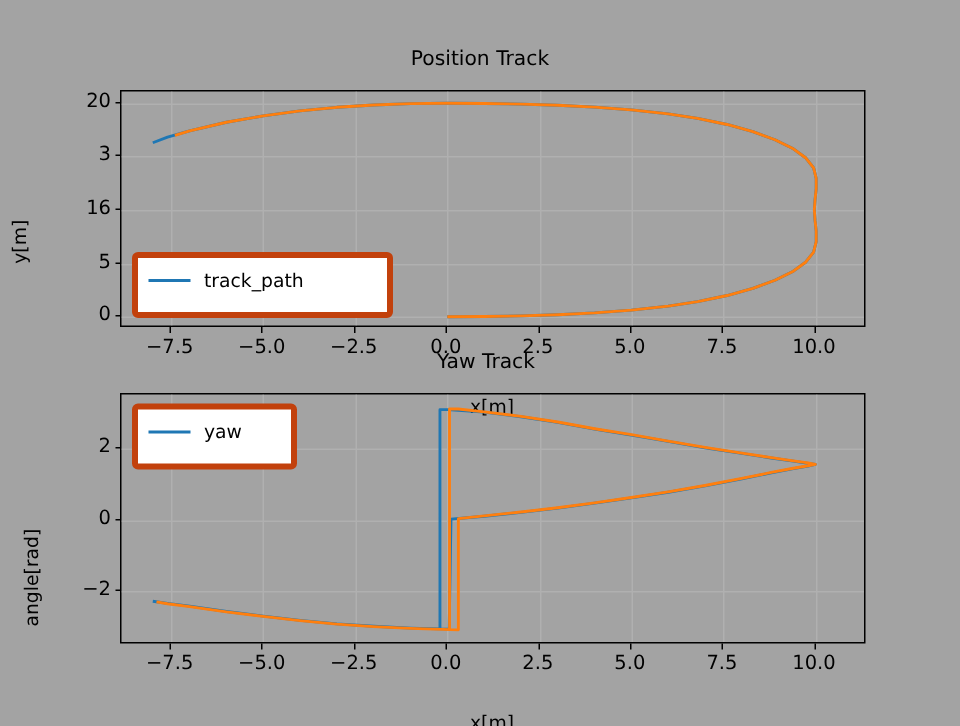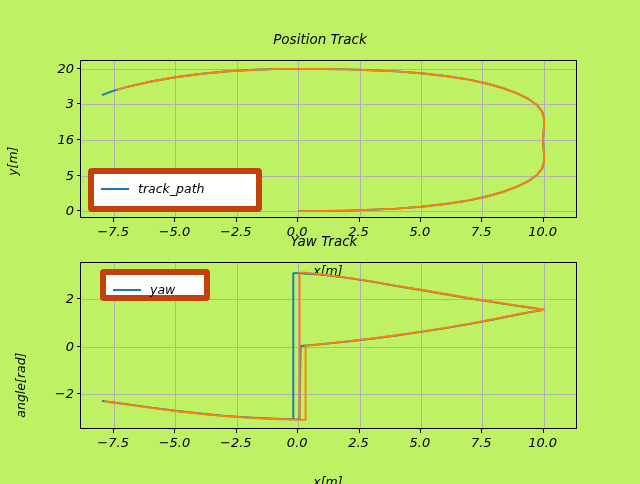--- a/index.html
+++ b/index.html
@@ -1,18 +1,18 @@
 <!DOCTYPE html>
 <html><head>
 <meta charset="utf-8">
 <style>
   html,body{margin:0;padding:0;}
   body{width:640px;height:484px;background:#ffffff;
        font-family:"DejaVu Sans","Liberation Sans",sans-serif;overflow:hidden;}
-  #figure{position:relative;width:640px;height:484px;background:#bef264;font-style:italic;}
+  #figure{position:relative;width:640px;height:484px;background:#a3a3a3;}
 
   .axes{position:absolute;box-sizing:border-box;border:1px solid #000000;background:transparent;}
   .plotclip{position:absolute;inset:0;overflow:hidden;}
   .grid-line{position:absolute;background:#b0b0b0;}
   .grid-line.v{width:1px;top:0;bottom:0;}
   .grid-line.h{height:1px;left:0;right:0;}
 
   .tick-mark{position:absolute;background:#000000;}
   .tick-mark.x{width:1px;height:3.5px;}
   .tick-mark.y{height:1px;width:3.5px;}
@@ -21,21 +21,21 @@
   .ticklabel.x{transform:translateX(-50%);top:0;}
   .ticklabel.y{transform:translateY(-50%);text-align:right;right:0;}
 
   .axtitle{position:absolute;font-size:13.5px;color:#000000;white-space:nowrap;
            transform:translateX(-50%);}
   .axlabel-x{position:absolute;font-size:12.5px;color:#000000;white-space:nowrap;
              transform:translateX(-50%);margin-top:15px;}
   .axlabel-y{position:absolute;font-size:12.5px;color:#000000;white-space:nowrap;
              transform-origin:center center;}
 
-  .legend{position:absolute;background:#ffffff;border:6px solid #c2410c;border-radius:4px;
+  .legend{position:absolute;background:#ffffff;border:4px solid #c2410c;border-radius:4px;
           padding:5px 8px 5px 7px;box-sizing:border-box;}
   .legend-row{display:flex;align-items:center;height:20px;}
   .legend-swatch{width:28px;height:0;border-top:2.2px solid #000;margin-right:9px;flex:0 0 28px;}
   .legend-text{font-size:12.5px;color:#000000;white-space:nowrap;line-height:1;}
 
   svg.curve{position:absolute;left:0;top:0;overflow:visible;}
   svg.curve path{fill:none;stroke-linecap:butt;stroke-linejoin:round;}
 </style>
 </head>
 <body>
@@ -96,21 +96,21 @@
           <path d="M212.30 156.42 L212.30 10.11 L217.21 10.11 L241.75 11.76 L266.29 14.82 L290.84 18.58 L315.38 23.05 L339.92 27.05 L364.47 31.28 L389.01 35.52 L413.55 39.28 L433.19 42.34 L447.91 44.45 L457.73 45.87 L462.64 46.57 L457.73 47.75 L447.91 49.39 L433.19 52.22 L413.55 56.22 L389.01 60.92 L364.47 65.15 L339.92 68.92 L315.38 72.45 L290.84 75.74 L266.29 78.56 L241.75 81.15 L219.66 83.03 L218.43 156.42 L192.66 155.71 L168.12 154.53 L143.58 152.89 L119.03 150.54 L94.49 147.71 L69.95 144.65 L45.40 141.13 L30.68 139.25 L20.86 137.83" stroke="#1f77b4" stroke-width="1.9"></path>
           <path d="M218.68 156.89 L218.68 9.64 L224.57 9.64 L241.75 11.53 L266.29 14.58 L290.84 18.35 L315.38 22.82 L339.92 26.81 L364.47 31.05 L389.01 35.28 L413.55 39.05 L433.19 42.10 L447.91 44.22 L457.73 45.63 L462.64 46.57 L457.73 47.51 L447.91 49.16 L433.19 51.98 L413.55 55.98 L389.01 60.68 L364.47 64.92 L339.92 68.68 L315.38 72.21 L290.84 75.50 L266.29 78.33 L241.75 80.91 L224.57 82.79 L224.57 156.89 L192.66 155.95 L168.12 154.77 L143.58 153.12 L119.03 150.77 L94.49 147.95 L69.95 144.89 L45.40 141.36 L30.68 139.48 L23.32 138.30" stroke="#ff7f0e" stroke-width="1.9"></path>
         </svg>
       </div>
   </div>
 
   <div class="axlabel-y" style="left:-12px;top:345px;transform:rotate(-90deg) translateX(-50%);">angle[rad]</div>
 
   <div class="axlabel-x" style="left:328px;top:459px;">x[m]</div>
 
-  <div class="legend" id="legend1" style="left:100px;top:269px;width:110px;height:32px;">
+  <div class="legend" id="legend1" style="left:88px;top:269px;width:110px;height:44px;">
     <div class="legend-row">
       <span class="legend-swatch" style="border-top-color: rgb(31, 119, 180);"></span>
       <span class="legend-text">yaw</span>
     </div>
   </div>
 
 <div class="tick-mark x" style="left: 113.133px; top: 218px;"></div>
     <div class="ticklabel x" style="left: 113.133px; top: 224px;">−7.5</div>
     <div class="tick-mark x" style="left: 174.491px; top: 218px;"></div>
     <div class="ticklabel x" style="left: 174.491px; top: 224px;">−5.0</div>

